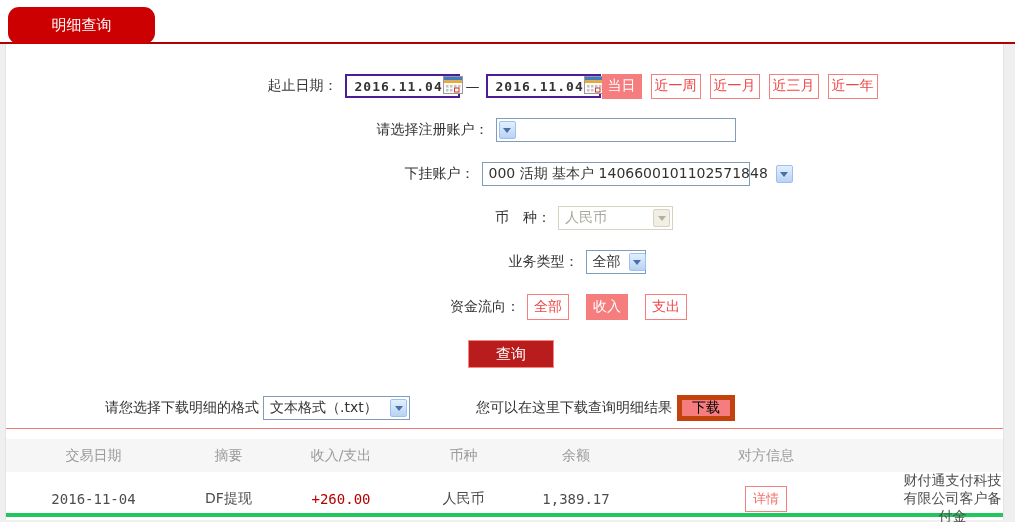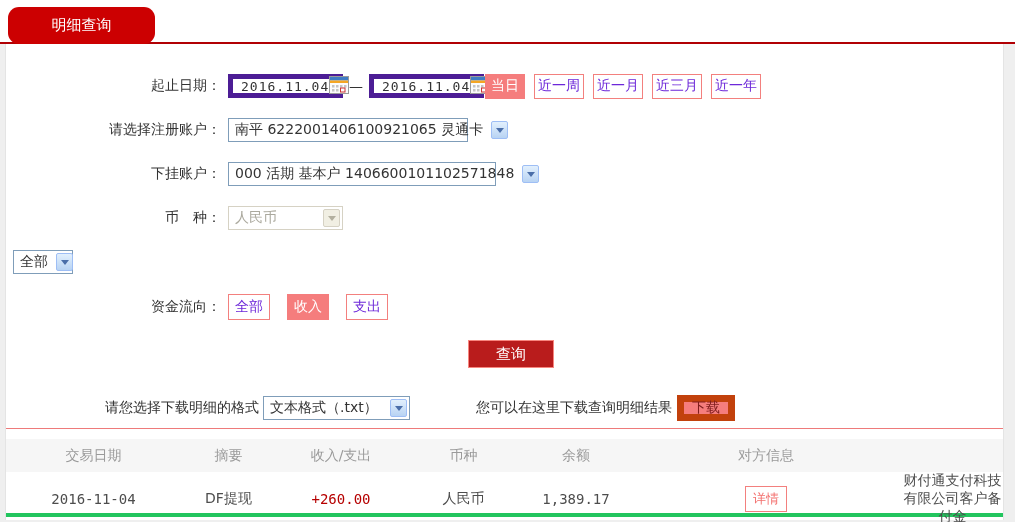--- a/index.html
+++ b/index.html
@@ -18,41 +18,41 @@
     display:flex; align-items:center; justify-content:center; cursor:pointer;border-radius:11px;
   }
 
   
   .panel {
     margin:0 11px 0 5px; background:#fff; height:476px;
     border-left:1px solid #e4e4e4; border-right:1px solid #e4e4e4;
     padding-top:30px; position:relative;
   }
 
-  .frow { display:flex; align-items:center; height:24px; margin-bottom:20px; }
+  .frow { display:flex; align-items:center; height:24px; margin-bottom:20px;justify-content:center; }
   .flabel { width:215px; text-align:right; color:#333; flex:none; }
   .fctrl { margin-left:7px; display:flex; align-items:center; }
 
   
   .datebox {
-    width:115px; height:24px; border:5px solid #4c1d95; background:#fff;
+    width:115px; height:24px; border:2px solid #4c1d95; background:#fff;
     display:flex; align-items:center; justify-content:space-between;
-    padding:0 2px 0 8px; cursor:pointer;
+    padding:0 2px 0 8px; cursor:pointer;font-weight:bold;
   }
   .datebox .dval { font-size:13px; letter-spacing:1px; margin:0 auto; }
   .dash { margin:0 6px; color:#333; }
 
   
   .btn-solid {
     background:#f57d7d; border:1px solid #f57d7d; color:#fff;
     height:25px; padding:0 5px; font-size:14px;
     display:inline-flex; align-items:center; justify-content:center; cursor:pointer;
   }
   .btn-outline {
-    background:#fff; border:1px solid #f3807e; color:#6d28d9;
+    background:#fff; border:1px solid #f3807e; color:#ef4444;
     height:25px; padding:0 3px; font-size:14px;
     display:inline-flex; align-items:center; justify-content:center; cursor:pointer;
   }
   .qgroup { margin-left:1px; display:flex; }
   .qgroup > * { margin-right:9px; min-width:36px; }
   .qgroup > .btn-outline { min-width:45px; }
 
   .fgroup { display:flex; }
   .fgroup > * { margin-right:17px; min-width:42px; height:26px; }
 
@@ -80,21 +80,21 @@
     color:#fff; font-size:15px; display:flex; align-items:center; justify-content:center; cursor:pointer;text-align:right;
   }
 
   
   .dl-row { display:flex; align-items:center; height:24px; margin-top:28px; padding-left:99px; }
   .dl-label { color:#333; }
   .dl-sel { width:147px; margin-left:4px; }
   .dl-hint { margin-left:66px; color:#333; }
   .btn-dl {
     width:58px; height:26px; margin-left:5px;
-    background:#f57d7d; border:7px solid #c2410c; color:#7f1d1d; font-size:14px;
+    background:#f57d7d; border:5px solid #c2410c; color:#000000; font-size:14px;
     display:flex; align-items:center; justify-content:center; cursor:pointer;
   }
 
   
   .tbl { border-top:1px solid #ee7a7a; margin-top:8px; }
   .trow { display:grid; grid-template-columns:175px 95px 130px 115px 110px 270px 103px; align-items:center; }
   .thead { background:#f6f6f6; height:33px; color:#9a9a9a; margin-top:10px; }
   .tdata { height:45px; color:#4d4d4d; border-bottom:4px solid #22c55e; background:#fff; }
   .tcell { text-align:center; font-size:14px; }
   .amount { color:#b60000; }
@@ -164,21 +164,20 @@
           <div class="btn-outline">近三月</div>
           <div class="btn-outline">近一年</div>
         </div>
       </div>
     </div>
 
     <div class="frow">
       <div class="flabel">请选择注册账户：</div>
       <div class="fctrl">
         <div class="sel" style="width:240px;">
-          <span class="stxt">南平 6222001406100921065 灵通卡</span>
           <span class="sarrow">
               <span class="chev"></span>
             </span>
         </div>
       </div>
     </div>
 
     <div class="frow">
       <div class="flabel">下挂账户：</div>
       <div class="fctrl">
@@ -197,20 +196,21 @@
         <div class="sel disabled" style="width:115px;">
           <span class="stxt">人民币</span>
           <span class="sarrow">
               <span class="chev"></span>
             </span>
         </div>
       </div>
     </div>
 
     <div class="frow">
+      <div class="flabel">业务类型：</div>
       <div class="fctrl">
         <div class="sel" style="width:60px;">
           <span class="stxt">全部</span>
           <span class="sarrow">
               <span class="chev"></span>
             </span>
         </div>
       </div>
     </div>
 

